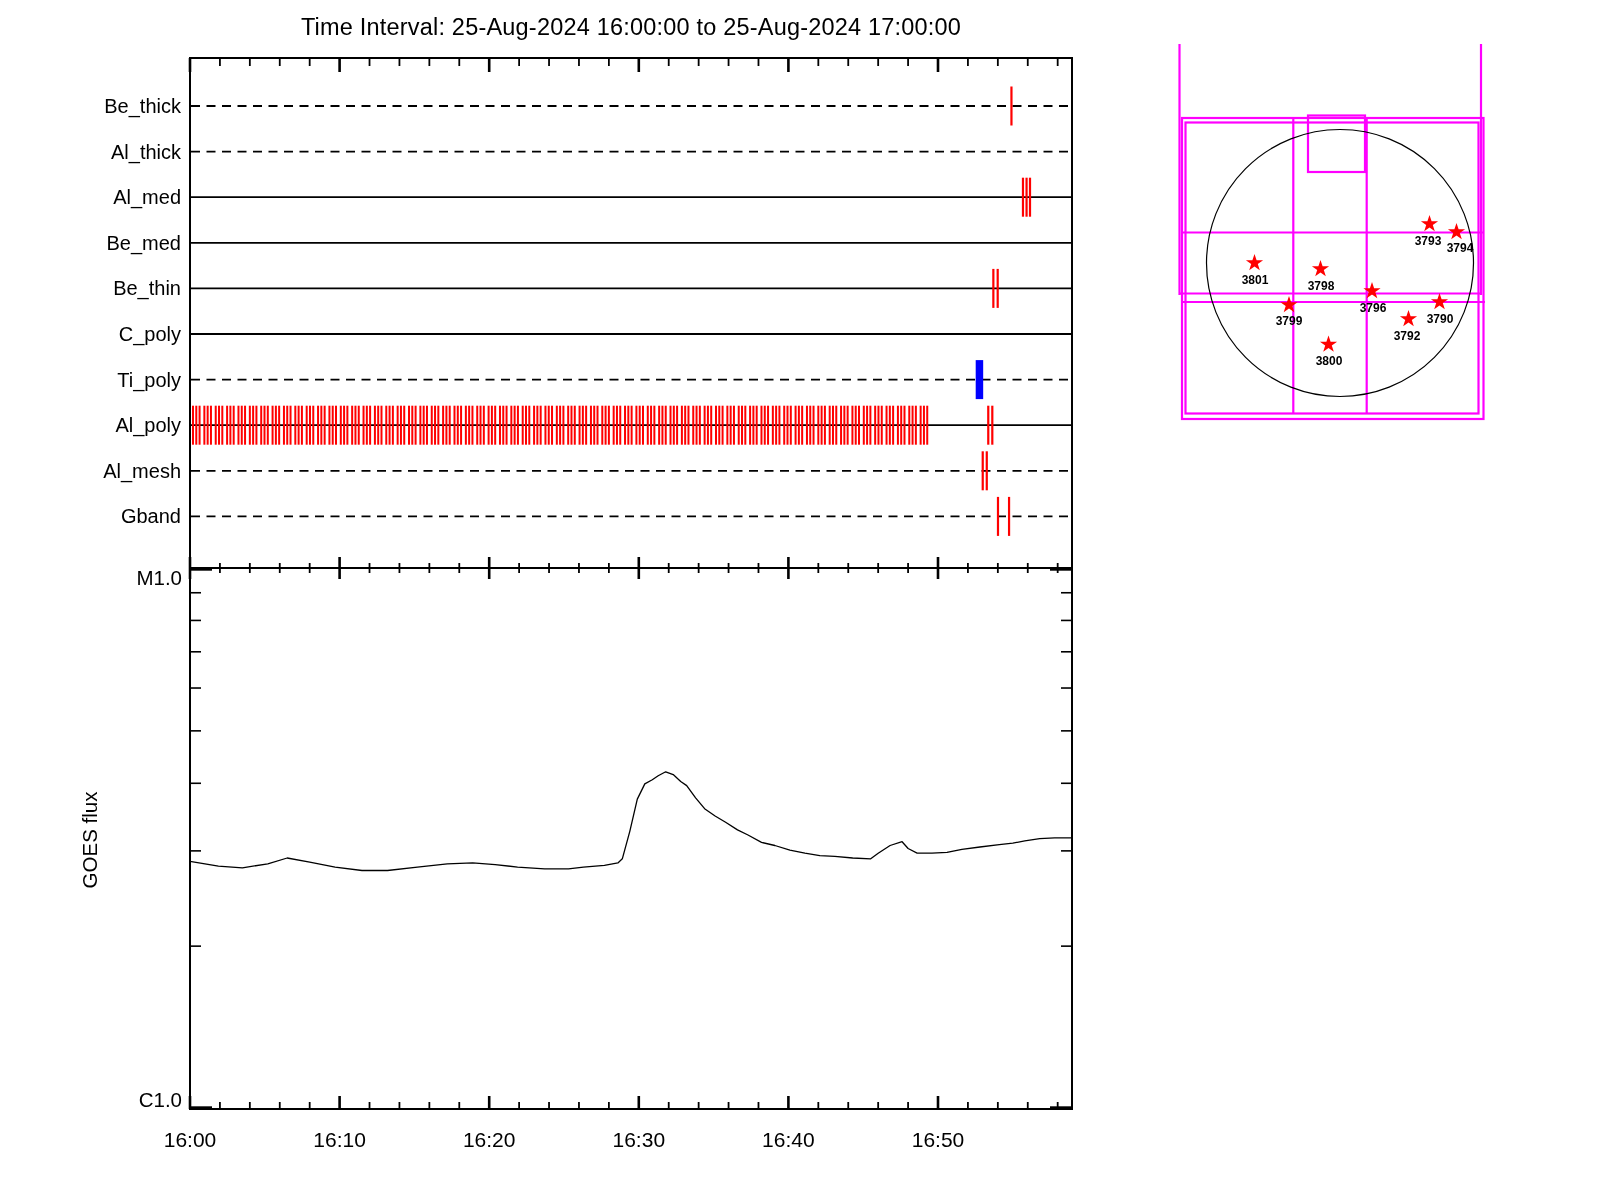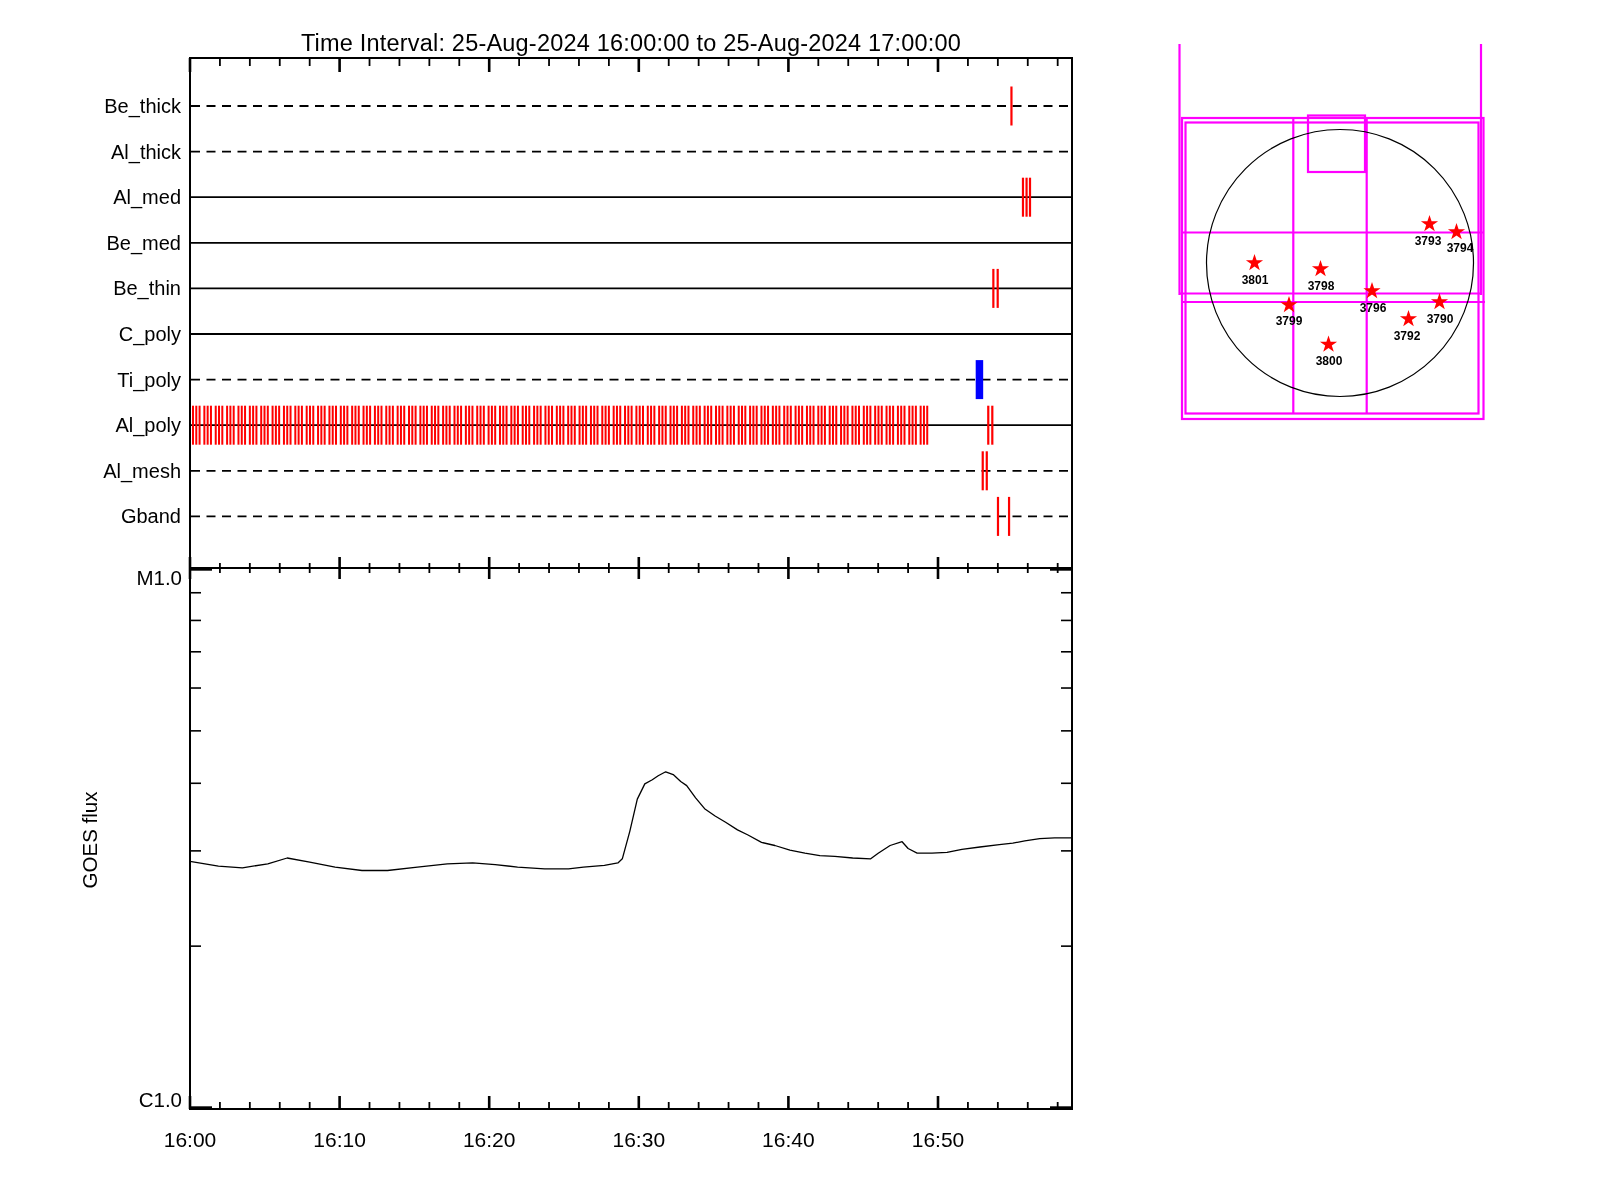--- a/index.html
+++ b/index.html
@@ -1,18 +1,18 @@
 <!DOCTYPE html>
 <html><head>
 <meta charset="utf-8">
 <style>
   html,body{margin:0;padding:0;background:#fff;}
   #screen{position:relative;width:1600px;height:1200px;background:#ffffff;overflow:hidden;
           font-family:"Liberation Sans","DejaVu Sans",sans-serif;color:#000;}
-  #title{position:absolute;left:190px;top:30px;width:882px;text-align:center;
+  #title{position:absolute;left:190px;top:14px;width:882px;text-align:center;
          font-size:23.5px;font-weight:500;letter-spacing:0.2px;white-space:nowrap;}
   svg{position:absolute;left:0;top:0;font-family:"Liberation Sans","DejaVu Sans",sans-serif;}
   text{fill:#000;}
 </style>
 </head>
 <body>
 
 <div id="screen">
   <div id="title">Time Interval: 25-Aug-2024 16:00:00 to 25-Aug-2024 17:00:00</div>
   <svg id="plot" width="1600" height="1200" viewBox="0 0 1600 1200">

